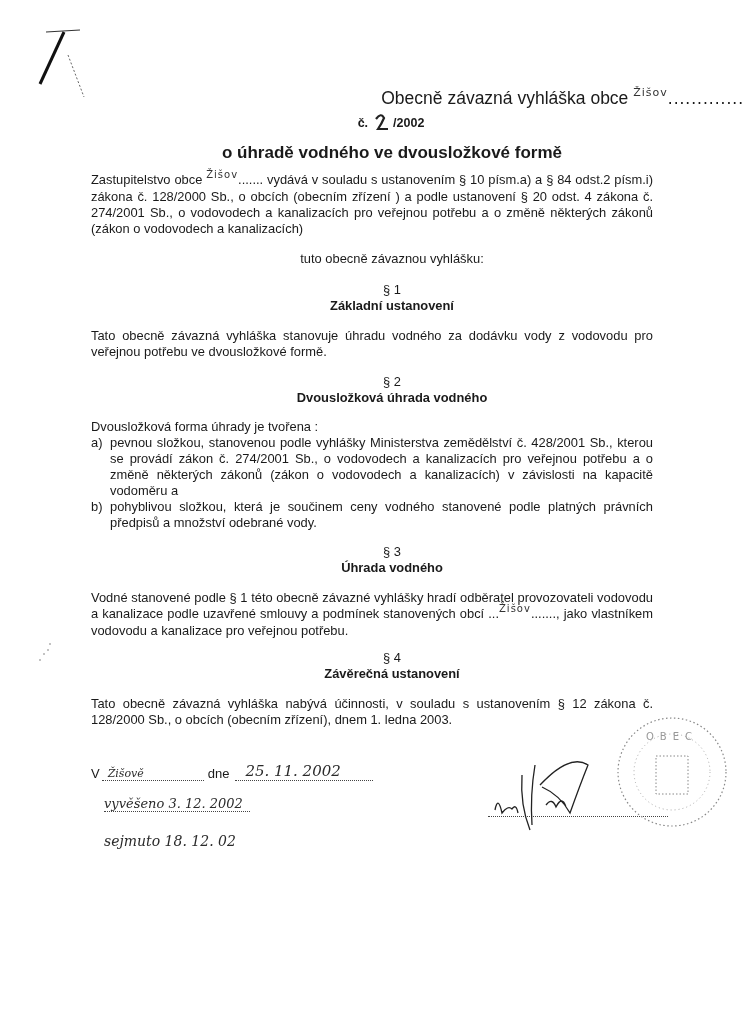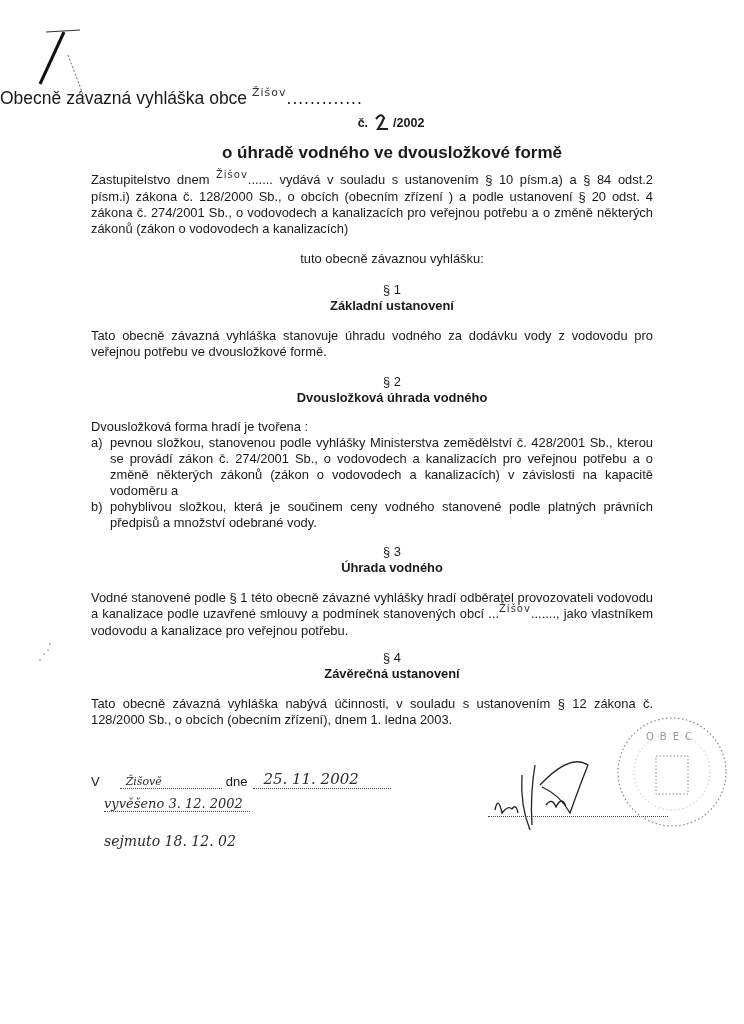--- a/index.html
+++ b/index.html
@@ -1,19 +1,19 @@
 <!DOCTYPE html>
 <html><head>
 <meta charset="utf-8">
 <style>
   html, body { margin:0; padding:0; }
   body { width:744px; height:1024px; background:#ffffff; position:relative; overflow:hidden;
          font-family:"Liberation Sans", sans-serif; color:#1a1a1a; }
   .abs { position:absolute; }
-  .title { left:0; width:744px; top:88px; text-align:left; font-size:17.5px; }
+  .title { left:0; width:744px; top:88px; text-align:right; font-size:17.5px; }
   .title .hw { font-family:"DejaVu Sans", sans-serif; font-size:11px; position:relative; top:-8px; letter-spacing:1px; color:#333; }
   .title .dots { letter-spacing:1px; }
   .num { left:0; width:744px; top:113px; text-align:center; font-size:12.5px; font-weight:bold; padding-left:38px; box-sizing:border-box; }
   .num .mark { display:inline-block; width:18px; height:18px; vertical-align:-4px; }
   .subtitle { left:0; width:744px; top:143px; text-align:center; font-size:17px; font-weight:bold; padding-left:40px; box-sizing:border-box;}
   .para { left:91px; width:562px; font-size:12.9px; line-height:16px; text-align:justify; }
   .center { left:0; width:744px; text-align:center; font-size:12.9px; padding-left:40px; box-sizing:border-box; }
   .head { font-weight:bold; }
   .hw-inline { font-family:"DejaVu Sans", sans-serif; font-size:10px; position:relative; top:-6px; color:#333; letter-spacing:1px; }
   .list { left:91px; width:562px; font-size:12.9px; line-height:16px; }
@@ -41,34 +41,34 @@
   <span>č.</span>
   <svg class="mark" viewBox="0 0 18 18">
     <path d="M4 6 Q9 -1 12 5 Q10 10 6 16 L16 16" stroke="#222" stroke-width="2.2" fill="none"></path>
   </svg>
   <span>/2002</span>
 </div>
 
 <div class="abs subtitle">o úhradě vodného ve dvousložkové formě</div>
 
 <div class="abs para" style="top:172px">
-  <span>Zastupitelstvo dnem</span>
+  <span>Zastupitelstvo obce</span>
   <span class="hw-inline">Žišov</span><span>.......</span><span> vydává v souladu s ustanovením § 10 písm.a) a § 84 odst.2 písm.i) zákona č. 128/2000 Sb., o obcích (obecním zřízení ) a podle ustanovení § 20 odst. 4 zákona č. 274/2001 Sb., o vodovodech a kanalizacích pro veřejnou potřebu a o změně některých zákonů (zákon o vodovodech a kanalizacích)</span>
 </div>
 
 <div class="abs center" style="top:251px">tuto obecně závaznou vyhlášku:</div>
 
 <div class="abs center" style="top:282px">§ 1</div>
 <div class="abs center head" style="top:298px">Základní ustanovení</div>
 <div class="abs para" style="top:328px">Tato obecně závazná vyhláška stanovuje úhradu vodného za dodávku vody z vodovodu  pro veřejnou potřebu ve dvousložkové formě.</div>
 
 <div class="abs center" style="top:374px">§ 2</div>
 <div class="abs center head" style="top:390px">Dvousložková úhrada vodného</div>
 <div class="abs list" style="top:419px">
-  <div>Dvousložková forma hradí je tvořena :</div>
+  <div>Dvousložková forma úhrady je tvořena :</div>
   <div class="li">
     <span class="lbl">a)</span>
     <span class="txt">pevnou složkou, stanovenou podle vyhlášky Ministerstva zemědělství č. 428/2001 Sb., kterou se provádí zákon č. 274/2001 Sb., o vodovodech a kanalizacích pro veřejnou potřebu a o změně některých zákonů (zákon o vodovodech a kanalizacích) v závislosti na kapacitě vodoměru a</span>
   </div>
   <div class="li">
     <span class="lbl">b)</span>
     <span class="txt">pohyblivou složkou, která je součinem ceny vodného stanovené podle platných právních předpisů a množství odebrané vody.</span>
   </div>
 </div>
 
@@ -78,22 +78,22 @@
   <span>Vodné stanovené podle § 1 této obecně závazné vyhlášky hradí odběratel provozovateli vodovodu a kanalizace podle uzavřené smlouvy a podmínek stanovených obcí ...</span><span class="hw-inline">Žišov</span><span>.......,</span>
   <span>jako vlastníkem vodovodu a kanalizace pro veřejnou potřebu.</span>
 </div>
 
 <div class="abs center" style="top:650px">§ 4</div>
 <div class="abs center head" style="top:666px">Závěrečná ustanovení</div>
 <div class="abs para" style="top:696px">Tato obecně závazná vyhláška nabývá účinnosti, v souladu s ustanovením § 12 zákona č. 128/2000 Sb., o obcích (obecním zřízení), dnem 1. ledna 2003.</div>
 
 <div class="abs" style="left:91px;top:758px;font-size:13px;display:flex;align-items:flex-end">
   <span>V</span>
-  <span class="dotline hand" style="width:96px;margin-left:20px;font-size:11px;padding-left:6px">Žišově</span>
-  <span style="margin:16px 6px 0 4px">dne</span>
+  <span class="dotline hand" style="width:96px;margin-left:2px;font-size:11px;padding-left:6px">Žišově</span>
+  <span style="margin:8px 6px 0 4px">dne</span>
   <span class="dotline hand" style="width:128px;font-size:15px;padding-left:10px">25. 11. 2002</span>
 </div>
 
 <div class="abs hand dotline" style="left:104px;top:796px;width:146px;font-size:13px">vyvěšeno 3. 12. 2002</div>
 <div class="abs hand" style="left:104px;top:833px;font-size:14px">sejmuto 18. 12. 02</div>
 
 <div class="abs dotline" style="left:488px;top:816px;width:180px;height:0"></div>
 <svg class="abs" style="left:490px;top:735px" width="120" height="100">
   <path d="M5 75 Q8 60 12 78 Q18 70 22 74 Q26 68 28 78" stroke="#222" stroke-width="1.3" fill="none"></path>
   <path d="M32 40 Q30 70 40 95 M45 30 Q40 60 42 90" stroke="#222" stroke-width="1.3" fill="none"></path>

